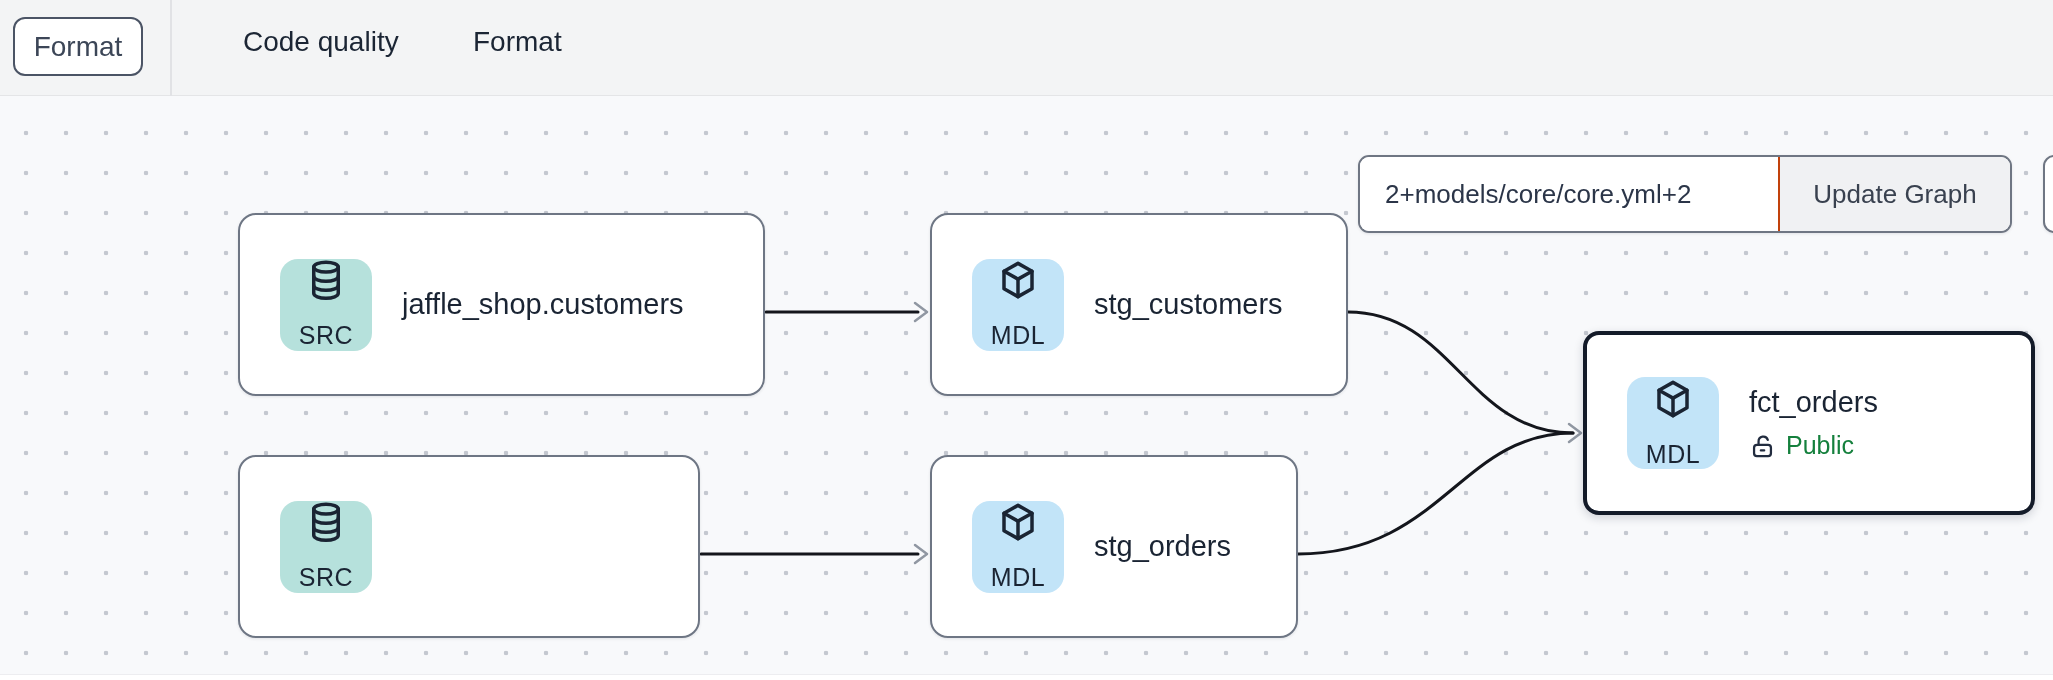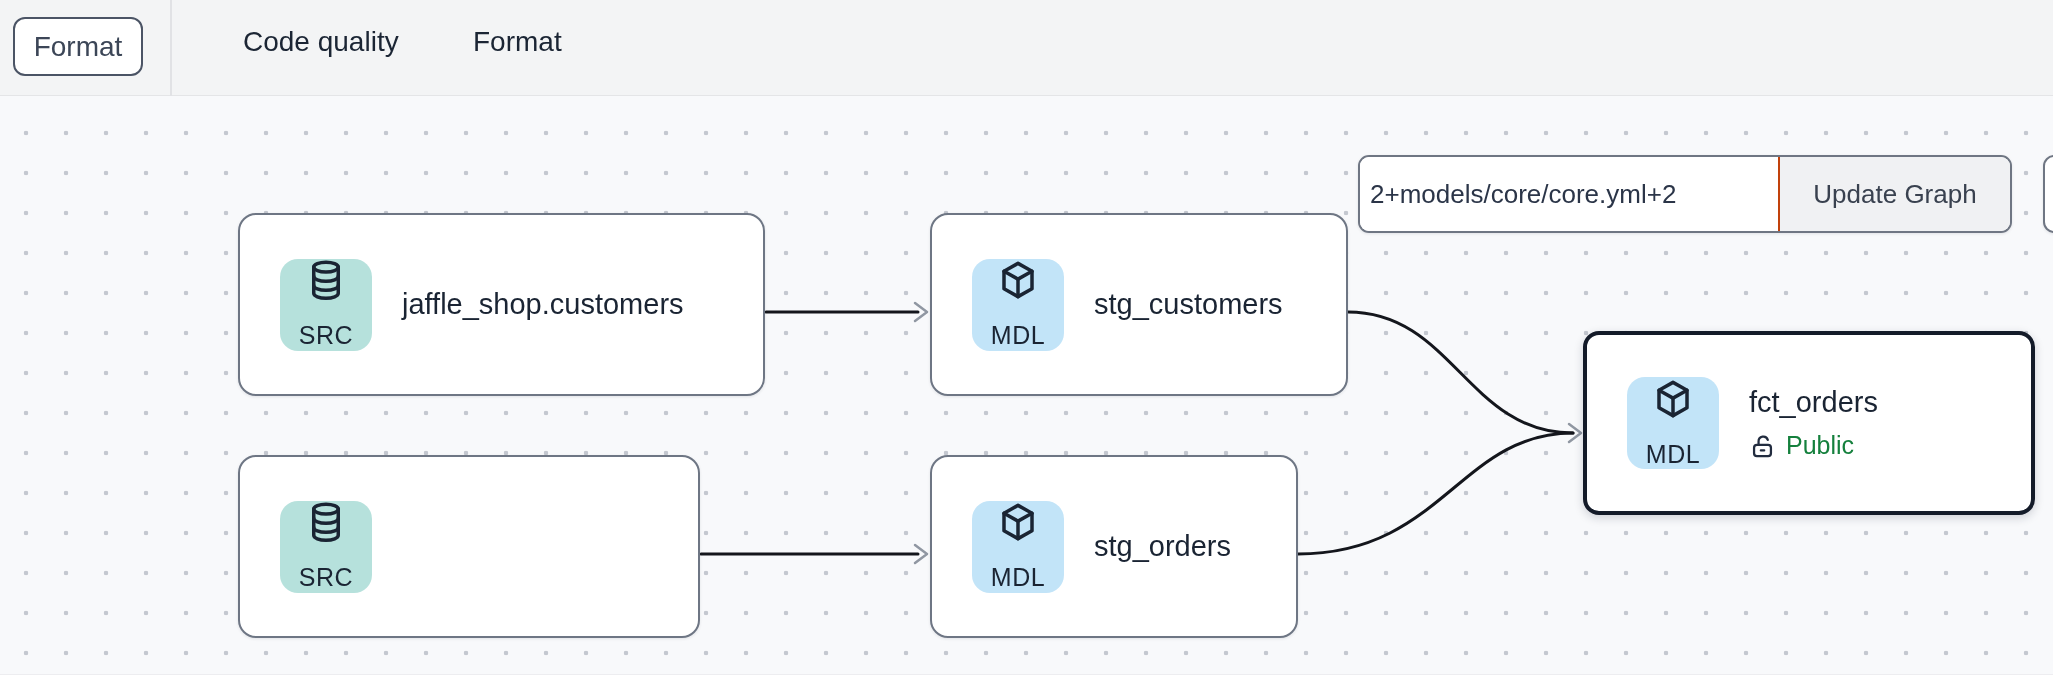--- a/index.html
+++ b/index.html
@@ -55,21 +55,21 @@
   .node-text{display:flex;flex-direction:column;gap:12px;}
   .node-access{display:flex;align-items:flex-end;gap:10px;font-size:25px;color:#15803d;}
   .node-access svg{width:27px;height:27px;stroke:#222c3f;fill:none;stroke-width:2;
         stroke-linecap:round;stroke-linejoin:round;}
 
   
   .controls{position:absolute;left:1358px;top:155px;height:78px;display:flex;
         border:2px solid #6f7683;border-radius:11px;overflow:hidden;background:#fff;
         box-shadow:0 1px 3px rgba(20,30,50,.10);}
   .selector-input{width:418px;height:100%;border:none;outline:none;background:#fff;
-        padding:0 10px 0 10px;font-family:"Liberation Sans",sans-serif;font-size:26px;color:#2b3548;}
+        padding:0 10px 0 25px;font-family:"Liberation Sans",sans-serif;font-size:26px;color:#2b3548;}
   .update-btn{width:232px;height:100%;border:none;border-left:2px solid #c2410c;
         background:var(--update-button-bg);font-family:"Liberation Sans",sans-serif;
         font-size:26px;color:#39414f;cursor:pointer;}
   .edge-clipped-btn{position:absolute;left:2043px;top:155px;width:20px;height:78px;background:#fff;
         border:2px solid #6f7683;border-radius:11px 0 0 11px;box-shadow:0 1px 3px rgba(20,30,50,.10);cursor:pointer;}
 
   .bottom-strip{position:absolute;left:0;bottom:0;width:2053px;height:6px;background:#ffffff;
         border-top:1px solid #ededf0;}
 </style>
 </head>

